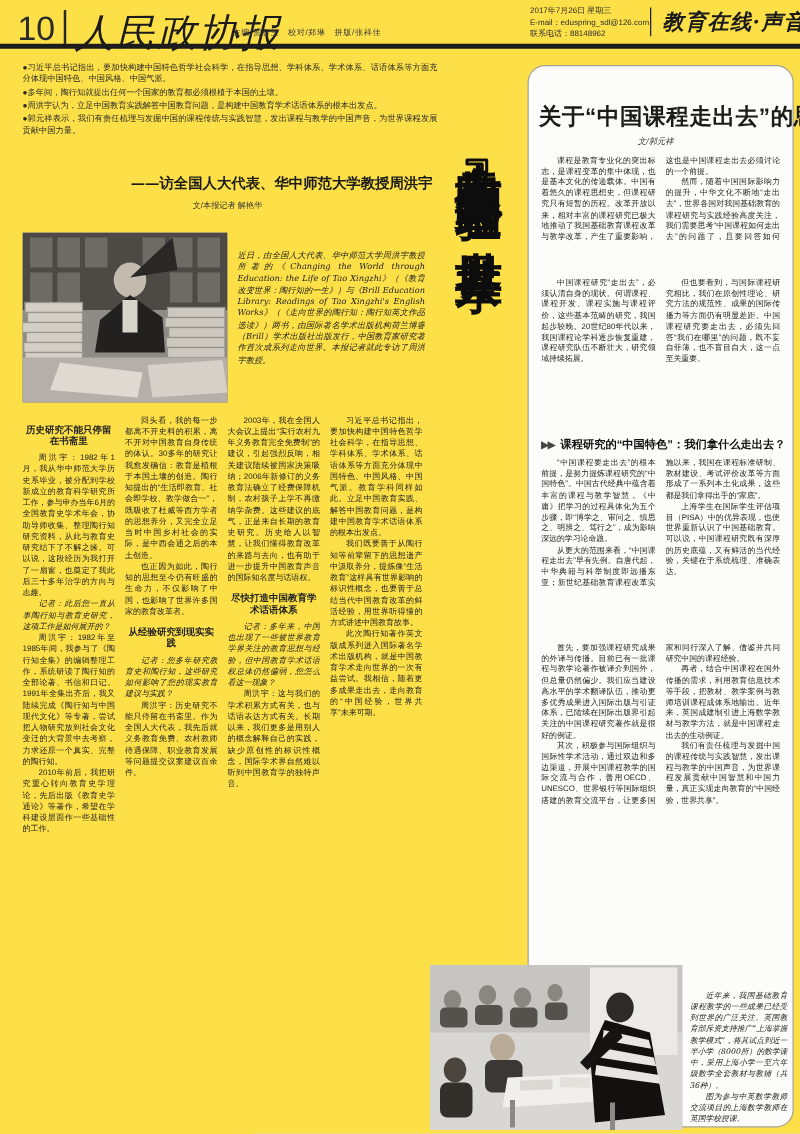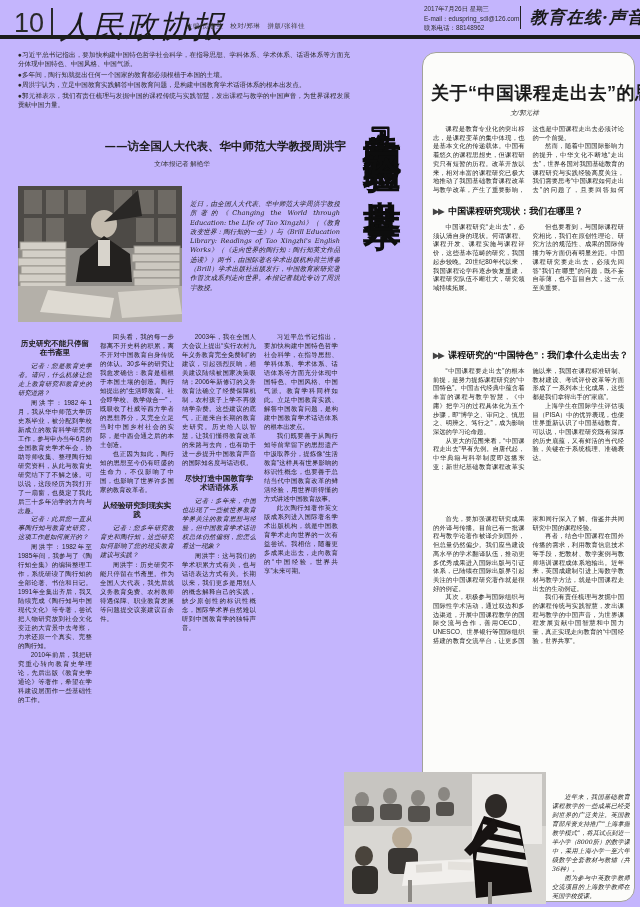--- a/index.html
+++ b/index.html
@@ -1,16 +1,16 @@
 <!DOCTYPE html>
 <html><head>
 <meta charset="utf-8">
 <style>
   html,body{margin:0;padding:0;background:#dcdcd8;}
-  .page{position:relative;width:640px;height:907px;background:#c4b5fd;overflow:hidden;
+  .page{position:relative;width:640px;height:907px;background:#fde047;overflow:hidden;
         font-family:"Liberation Sans",sans-serif;color:#1b1b1b;margin:0 auto;}
   .abs{position:absolute;}
   
   .pagenum{left:14px;top:8px;font-size:27px;font-weight:300;color:#2a2a2a;
            border-right:2px solid #2a2a2a;padding-right:7px;line-height:30px;}
   .masthead{left:60px;top:6px;font-size:31px;font-weight:normal;font-style:italic;
             font-family:"DejaVu Serif",serif;letter-spacing:2px;white-space:nowrap;}
   .credits{left:186px;top:22px;font-size:6.5px;color:#3c3c3c;white-space:nowrap;letter-spacing:.5px;}
   .dateblock{left:424px;top:4px;font-size:6.4px;line-height:9.5px;color:#2e2e2e;}
   .sectiontitle{left:520px;top:6px;font-size:17px;font-weight:bold;font-style:italic;
@@ -131,21 +131,20 @@
       <path d="M30 104 L96 112 L92 132 L22 126 Z" fill="#dedad2"></path>
       <path d="M100 106 L160 102 L164 128 L104 132 Z" fill="#d5d1c9"></path>
       <path d="M120 4 L86 36 L124 30 Z" fill="#2a2826"></path>
     </svg>
   </div>
 
   <div class="abs bookintro">近日，由全国人大代表、华中师范大学周洪宇教授所著的《Changing the World through Education: the Life of Tao Xingzhi》（《教育改变世界：陶行知的一生》）与《Brill Education Library: Readings of Tao Xingzhi's English Works》（《走向世界的陶行知：陶行知英文作品选读》）两书，由国际著名学术出版机构荷兰博睿（Brill）学术出版社出版发行，中国教育家研究著作首次成系列走向世界。本报记者就此专访了周洪宇教授。</div>
 
   <div class="abs col c1">
       <p class="h">历史研究不能只停留在书斋里</p>
-      <p class="q">记者：您是教育史学者。请问，什么机缘让您走上教育研究和教育史的研究道路？</p>
       <p class="a">周洪宇：1982年1月，我从华中师范大学历史系毕业，被分配到学校新成立的教育科学研究所工作，参与申办当年6月的全国教育史学术年会，协助导师收集、整理陶行知研究资料，从此与教育史研究结下了不解之缘。可以说，这段经历为我打开了一扇窗，也奠定了我此后三十多年治学的方向与志趣。</p>
       <p class="q">记者：此后您一直从事陶行知与教育史研究，这项工作是如何展开的？</p>
       <p class="a">周洪宇：1982年至1985年间，我参与了《陶行知全集》的编辑整理工作，系统研读了陶行知的全部论著、书信和日记。1991年全集出齐后，我又陆续完成《陶行知与中国现代文化》等专著，尝试把人物研究放到社会文化变迁的大背景中去考察，力求还原一个真实、完整的陶行知。</p>
       <p class="a">2010年前后，我把研究重心转向教育史学理论，先后出版《教育史学通论》等著作，希望在学科建设层面作一些基础性的工作。</p>
     </div>
   <div class="abs col c2">
       <p class="a">回头看，我的每一步都离不开史料的积累，离不开对中国教育自身传统的体认。30多年的研究让我愈发确信：教育是植根于本国土壤的创造。陶行知提出的“生活即教育、社会即学校、教学做合一”，既吸收了杜威等西方学者的思想养分，又完全立足当时中国乡村社会的实际，是中西会通之后的本土创造。</p>
       <p class="a">也正因为如此，陶行知的思想至今仍有旺盛的生命力，不仅影响了中国，也影响了世界许多国家的教育改革者。</p>
       <p class="h">从经验研究到现实实践</p>
       <p class="q">记者：您多年研究教育史和陶行知，这些研究如何影响了您的现实教育建议与实践？</p>
@@ -167,23 +166,20 @@
 
   <div class="abs rbox">
     <div class="abs rhead">关于“中国课程走出去”的思考</div>
     <div class="abs rby">文/郭元祥</div>
 
     <div class="abs rbody ri">
         <p class="rp">课程是教育专业化的突出标志，是课程变革的集中体现，也是基本文化的传递载体。中国有着悠久的课程思想史，但课程研究只有短暂的历程。改革开放以来，相对丰富的课程研究已极大地推动了我国基础教育课程改革与教学改革，产生了重要影响，这也是中国课程走出去必须讨论的一个前提。</p>
         <p class="rp">然而，随着中国国际影响力的提升，中华文化不断地“走出去”，世界各国对我国基础教育的课程研究与实践经验高度关注，我们需要思考“中国课程如何走出去”的问题了，且要回答如何从“国际理解、本土行动”走向“中国经验，世界共享”。</p>
       </div>
 
-    <div class="abs rsechead sh1">
-      <span class="arr">▶▶</span><span>中国课程研究现状：我们在哪里？</span>
-    </div>
     <div class="abs rbody r1">
         <p class="rp">中国课程研究“走出去”，必须认清自身的现状。何谓课程、课程开发、课程实施与课程评价，这些基本范畴的研究，我国起步较晚。20世纪80年代以来，我国课程论学科逐步恢复重建，课程研究队伍不断壮大，研究领域持续拓展。</p>
         <p class="rp">但也要看到，与国际课程研究相比，我们在原创性理论、研究方法的规范性、成果的国际传播力等方面仍有明显差距。中国课程研究要走出去，必须先回答“我们在哪里”的问题，既不妄自菲薄，也不盲目自大，这一点至关重要。</p>
       </div>
 
     <div class="abs rsechead sh2">
       <span class="arr">▶▶</span><span>课程研究的“中国特色”：我们拿什么走出去？</span>
     </div>
     <div class="abs rbody r2">
         <p class="rp">“中国课程要走出去”的根本前提，是努力提炼课程研究的“中国特色”。中国古代经典中蕴含着丰富的课程与教学智慧，《中庸》把学习的过程具体化为五个步骤，即“博学之、审问之、慎思之、明辨之、笃行之”，成为影响深远的学习论命题。</p>

